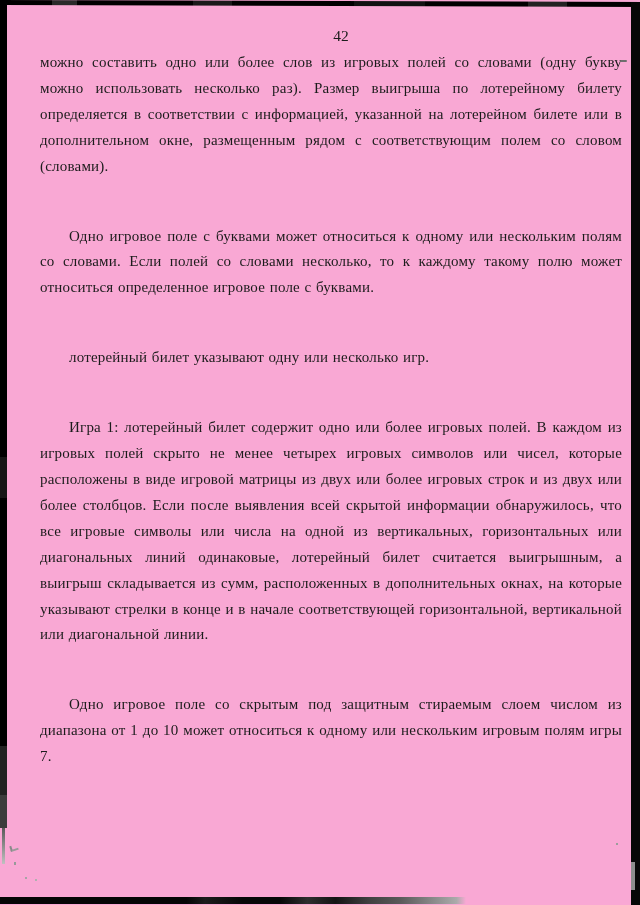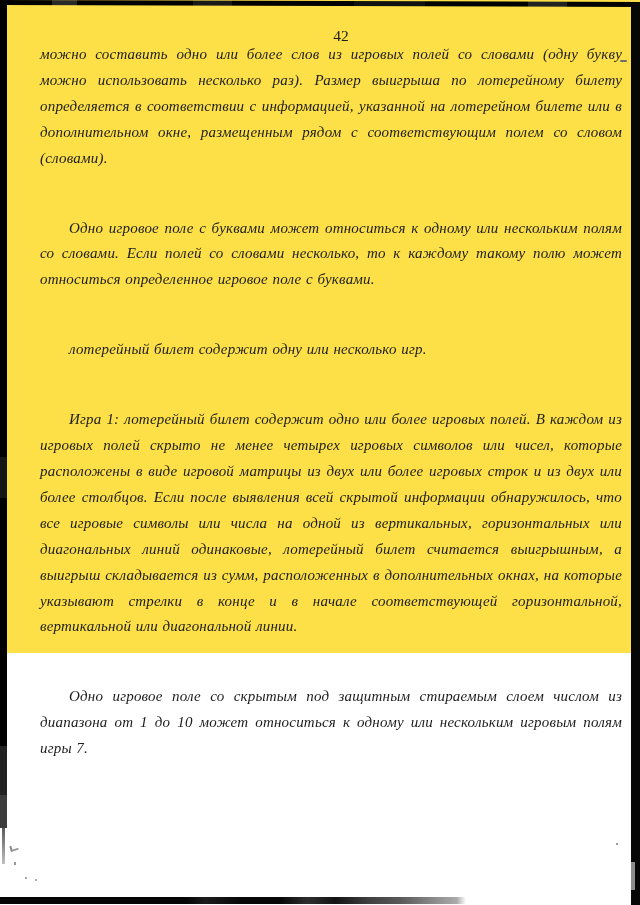--- a/index.html
+++ b/index.html
@@ -12,22 +12,22 @@
     overflow: hidden;
     background: #ffffff;
     font-family: "Liberation Serif", "DejaVu Serif", serif;
     --ink: #1c1c1c;
     --edge: #070707;
   }
   .page {
     position: absolute;
     inset: 0;
     width: 640px;
-    height: 653px;
-    background: #fde047;
+    height: 905px;
+    background: #f9a8d4;
   }
 
   
   .edge-top {
     position: absolute;
     left: 0; top: 0;
     width: 644px; height: 4.5px;
     background: linear-gradient(90deg,
       #000 0 8%, #2a2a2a 8% 12%, #000 12% 30%, #1a1a1a 30% 36%,
       #000 36% 55%, #111 55% 66%, #000 66% 82%, #222 82% 88%, #000 88% 100%);
@@ -74,27 +74,26 @@
     position: absolute;
     top: 27px; left: 40px;
     width: 582px;
     text-align: center;
     font-size: 15.5px;
     color: var(--ink);
     transform: translateX(10px);
   }
   .doc {
     position: absolute;
-    top: 42px; left: 40px;
+    top: 50px; left: 40px;
     width: 582px;
     font-size: 15px;
     line-height: 25.9px;
     text-align: justify;
     color: var(--ink);
-    font-style: italic;
   }
   .para {
     margin: 0;
     letter-spacing: 0.2px;
     word-spacing: 0.6px;
   }
   .para.indent { text-indent: 29px; margin-top: 44px; }
 
   
   .mark { position: absolute; background: #888; }
@@ -116,21 +115,21 @@
   <div class="edge-left-tail"></div>
   <div class="edge-right"></div>
   <div class="edge-right-gray"></div>
   <div class="edge-bottom"></div>
 
   <div class="page-number">42</div>
 
   <div class="doc">
       <p class="para">можно составить одно или более слов из игровых полей со словами (одну букву можно использовать несколько раз). Размер выигрыша по лотерейному билету определяется в соответствии с информацией, указанной на лотерейном билете или в дополнительном окне, размещенным рядом с соответствующим полем со словом (словами).</p>
       <p class="para indent">Одно игровое поле с буквами может относиться к одному или нескольким полям со словами. Если полей со словами несколько, то к каждому такому полю может относиться определенное игровое поле с буквами.</p>
-      <p class="para indent">лотерейный билет содержит одну или несколько игр.</p>
+      <p class="para indent">лотерейный билет указывают одну или несколько игр.</p>
       <p class="para indent">Игра 1: лотерейный билет содержит одно или более игровых полей. В каждом из игровых полей скрыто не менее четырех игровых символов или чисел, которые расположены в виде игровой матрицы из двух или более игровых строк и из двух или более столбцов. Если после выявления всей скрытой информации обнаружилось, что все игровые символы или числа на одной из вертикальных, горизонтальных или диагональных линий одинаковые, лотерейный билет считается выигрышным, а выигрыш складывается из сумм, расположенных в дополнительных окнах, на которые указывают стрелки в конце и в начале соответствующей горизонтальной, вертикальной или диагональной линии.</p>
       <p class="para indent">Одно игровое поле со скрытым под защитным стираемым слоем числом из диапазона от 1 до 10 может относиться к одному или нескольким игровым полям игры 7.</p>
     </div>
 
   <div class="mark mark-dash"></div>
   <div class="mark mark-check"></div>
   <div class="mark mark-s1"></div>
   <div class="mark mark-s2"></div>
   <div class="mark mark-s3"></div>
   <div class="mark mark-s4"></div>

